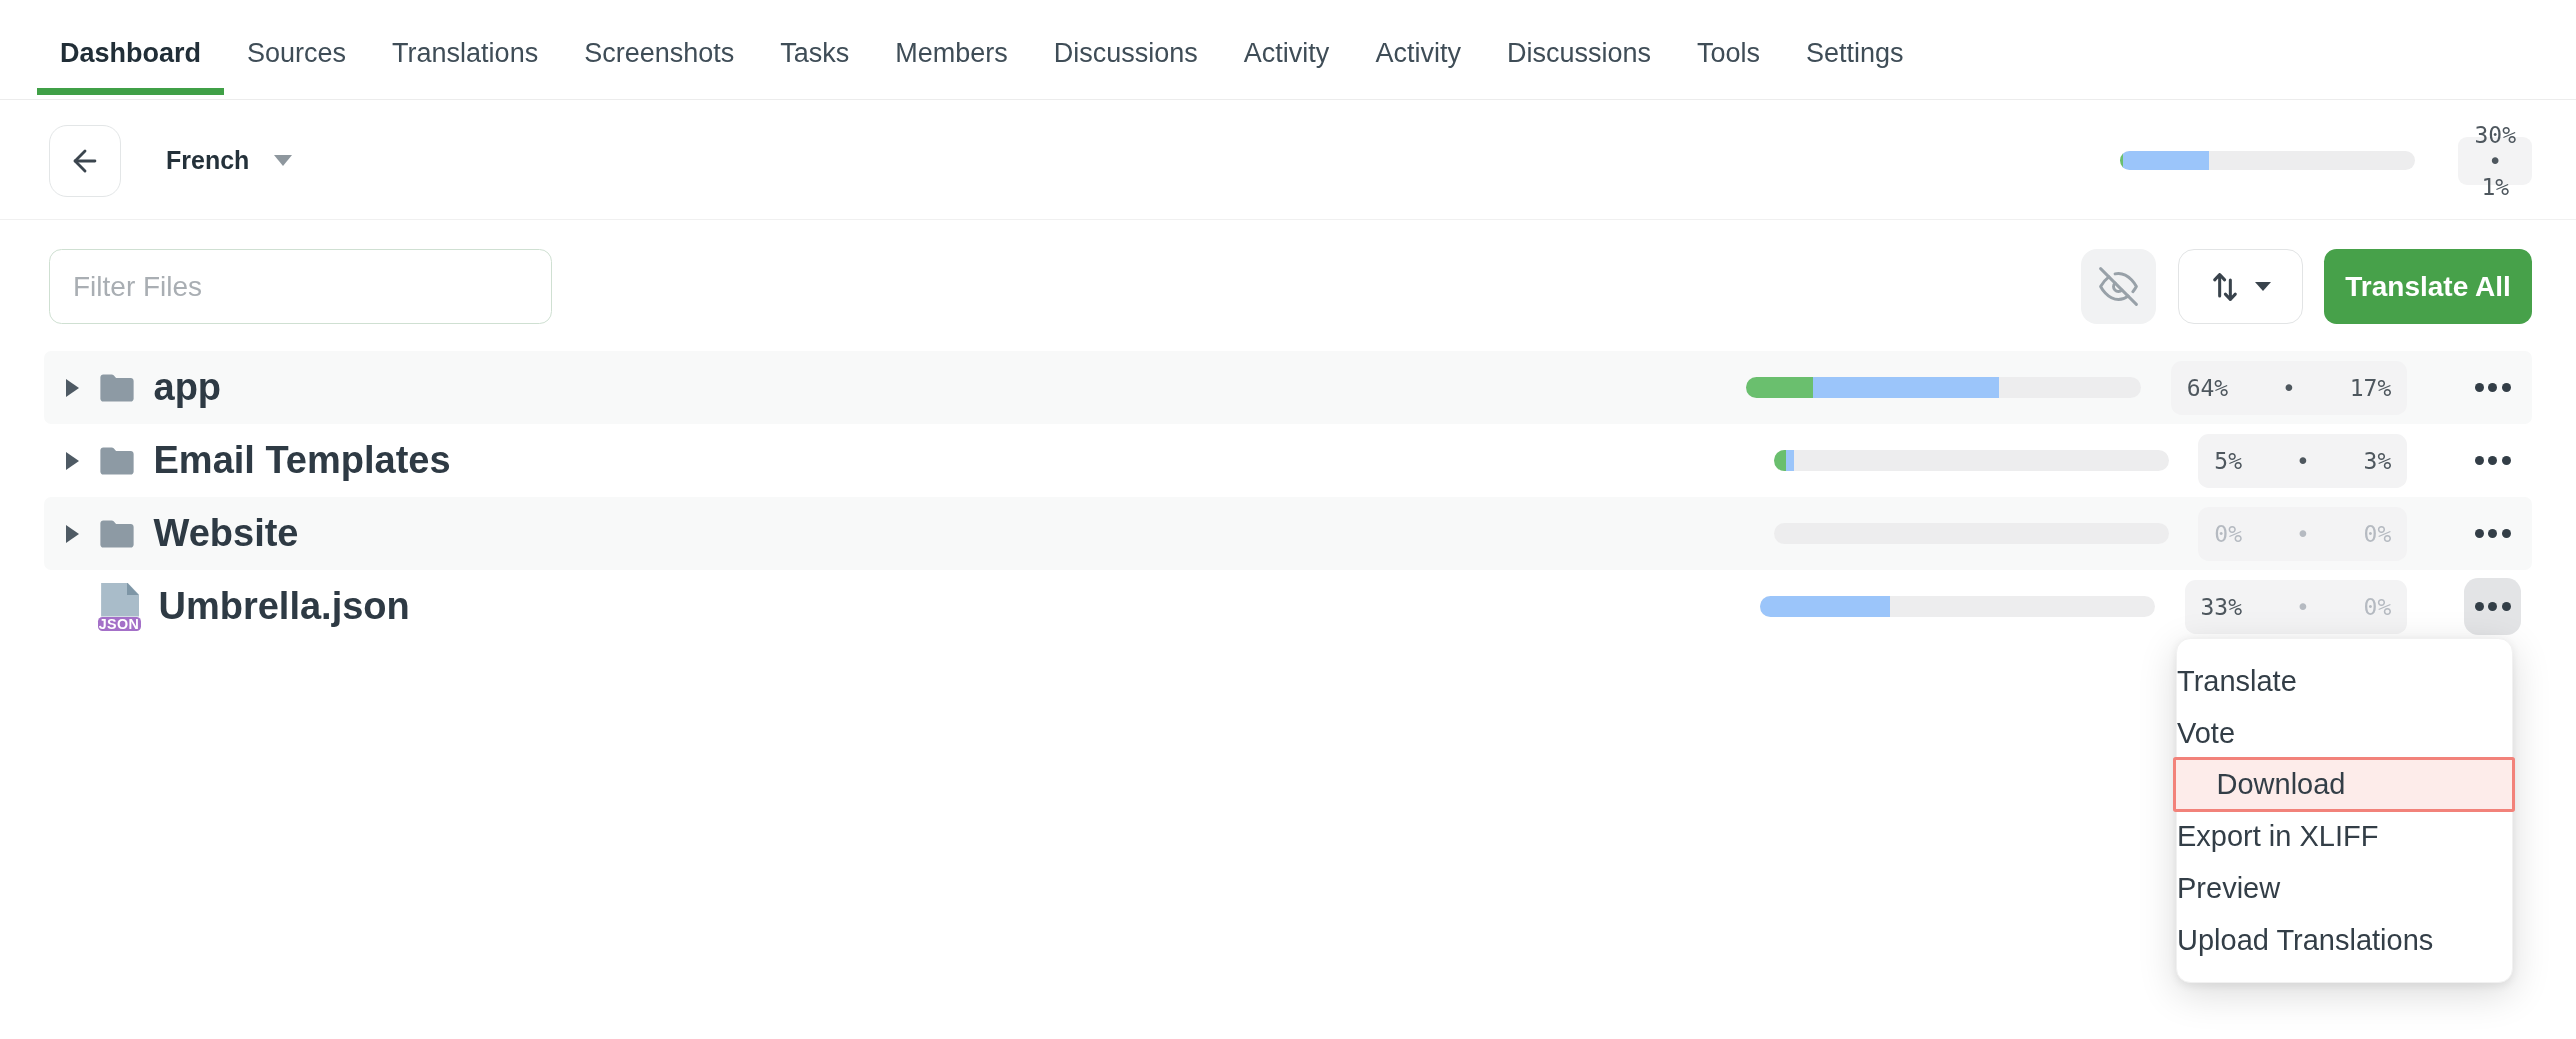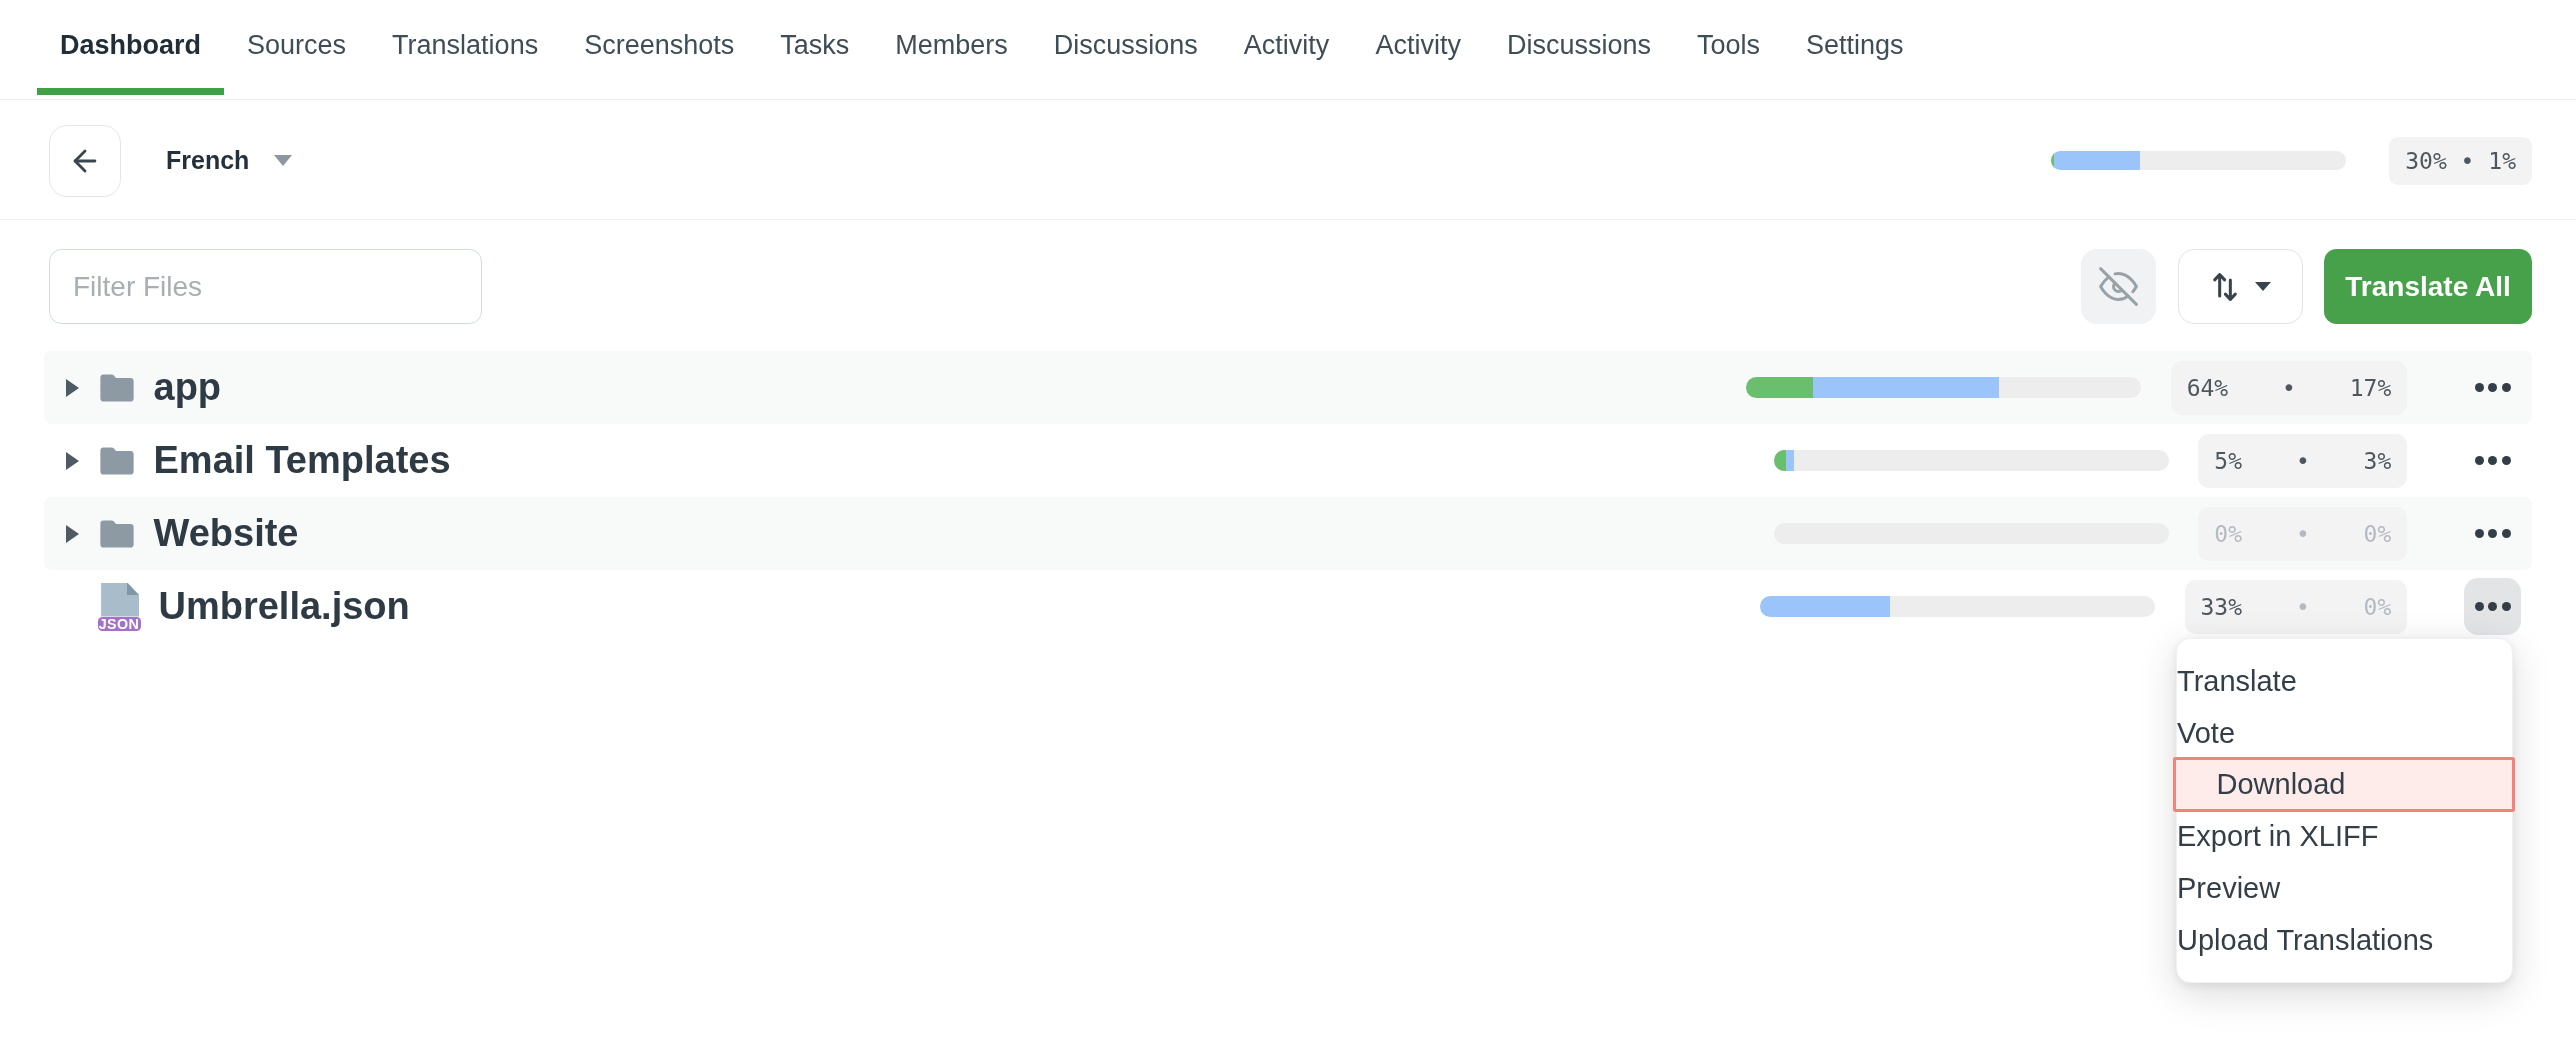--- a/index.html
+++ b/index.html
@@ -6,21 +6,21 @@
   html,body { margin:0; padding:0; }
   body {
     width:2576px; height:1039px; position:relative; overflow:hidden;
     background:#ffffff; font-family:"Liberation Sans", sans-serif; color:#2f3b44;
   }
 
   
   .topnav { position:absolute; left:0; top:0; width:100%; height:100px;
             border-bottom:1.8px solid #ececec; background:#fff; }
   .topnav ul { list-style:none; margin:0; padding:0 0 0 37px; display:flex; height:100px; }
-  .nav-item { padding:0 23px; height:95px; font-size:27px; line-height:91px;
+  .nav-item { padding:8px 23px; height:95px; font-size:27px; line-height:91px;
               color:#3f4d57; border-bottom:7.2px solid transparent; cursor:pointer; white-space:nowrap; }
   .nav-item.active { color:#212e37; font-weight:700; border-bottom-color:#40a047; }
   .cutoff { position:absolute; left:2236px; top:0; width:57px; height:5.4px;
             background:#e9ebee; border-radius:0 0 7.2px 7.2px; }
 
   
   .lang-header { position:absolute; top:102px; left:0; width:100%; height:118px;
                  display:flex; align-items:center; padding:0 44px 0 49px;
                  border-bottom:1.8px solid #f0f0f0; background:#fff; }
   .back-btn { width:72px; height:72px; border:1.8px solid #e3e6e7; border-radius:18px;
@@ -34,26 +34,26 @@
   .progress { background:#ededee; border-radius:10.7px; overflow:hidden; display:flex; }
   .progress.big { width:295px; height:19.7px; }
   .progress.row { width:395px; height:21.5px; }
   .seg-approved { background:#6abf6e; height:100%; }
   .seg-translated { background:#9bc5fa; height:100%; }
 
   .badge { display:inline-flex; align-items:center; justify-content:center;
            height:48px; padding:0 16px; background:#f3f3f4; border-radius:9px;
            font-family:"DejaVu Sans Mono", monospace; font-size:23px; color:#4e575e; white-space:pre; }
   .badge .muted { color:#b5bac1; }
-  .header-badge { margin-left:43px; }
+  .header-badge { margin-left:43px;flex-direction:column; }
 
   
   .toolbar { position:absolute; top:222px; left:0; width:100%; height:129px;
              display:flex; align-items:center; padding:0 44px 0 49px; }
-  .filter-input { width:433px; height:75px; border:1.8px solid #cfe0d2; border-radius:12.5px;
+  .filter-input { width:503px; height:75px; border:1.8px solid #cfe0d2; border-radius:12.5px;
                   padding:0 23px; font-size:28px; color:#3b82f6; outline:none;
                   font-family:"Liberation Sans", sans-serif; }
   .filter-input::placeholder { color:#a9aeb3; }
   .toolbar-right { margin-left:auto; display:flex; align-items:center; gap:21.5px; }
   .eye-btn { width:75px; height:75px; border-radius:16px; background:#f1f2f3; border:none;
              display:flex; align-items:center; justify-content:center; cursor:pointer; }
   .sort-btn { width:125px; height:75px; border-radius:16px; background:#fff; border:1.8px solid #e2e4e5;
               display:flex; align-items:center; justify-content:center; gap:14.3px; cursor:pointer; }
   .caret-down { width:0; height:0; border-left:8px solid transparent; border-right:8px solid transparent;
                 border-top:9.8px solid #39434c; }

